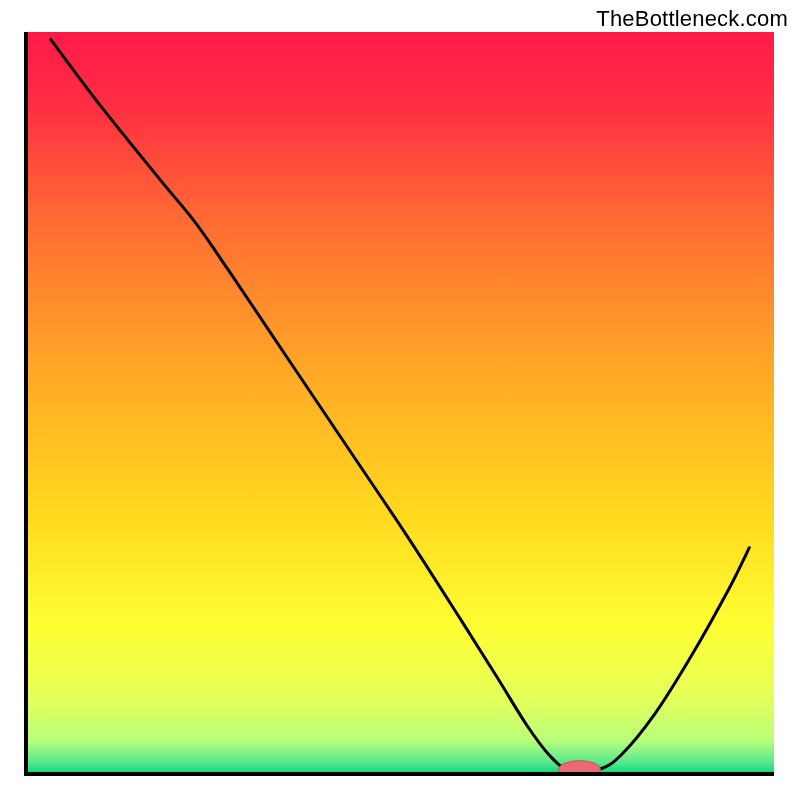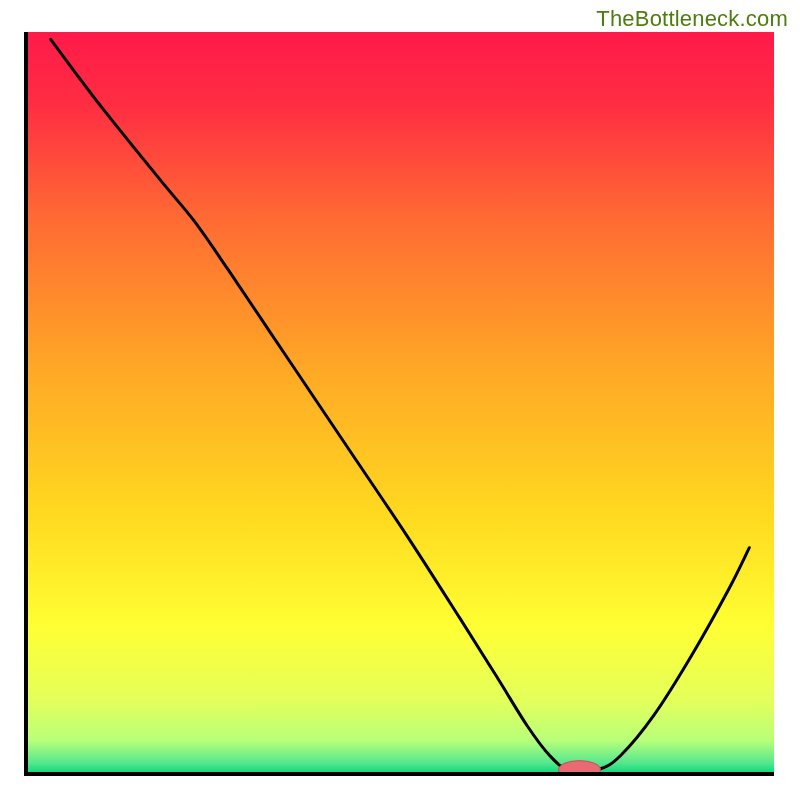--- a/index.html
+++ b/index.html
@@ -12,21 +12,21 @@
   }
   .wrap {
     position: relative;
     width: 800px;
     height: 800px;
   }
   .watermark {
     position: absolute;
     top: 6px;
     right: 12px;
-    color: #4d7c0f;
+    color: #000000;
     font-size: 22px;
     letter-spacing: 0.2px;
     font-weight: 500;
     user-select: none;
   }
   svg.chart {
     position: absolute;
     left: 0;
     top: 0;
   }

